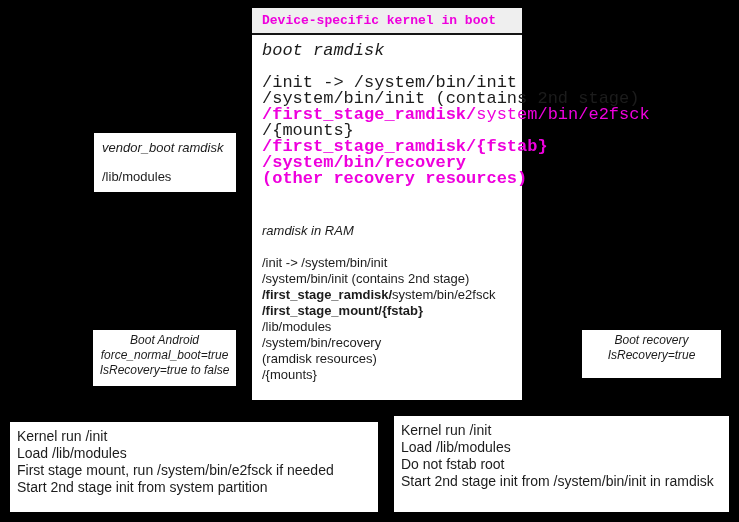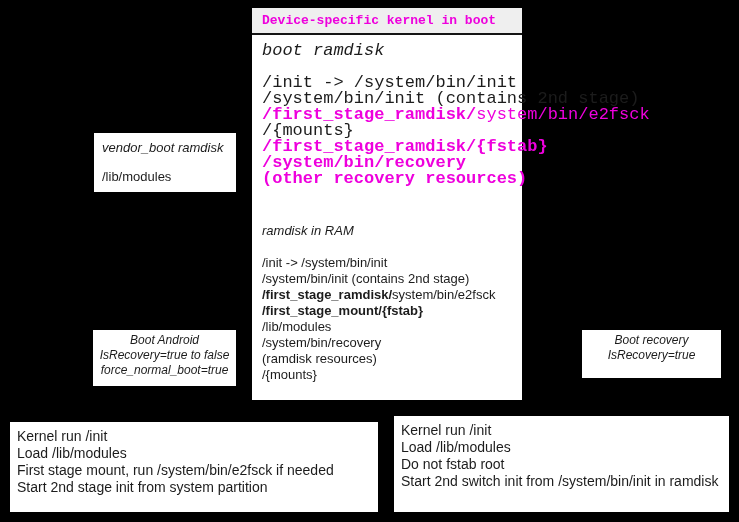--- a/index.html
+++ b/index.html
@@ -85,36 +85,36 @@
     <div class="line"><span class="bold">/first_stage_ramdisk/</span><span>system/bin/e2fsck</span></div>
     <div class="line bold">/first_stage_mount/{fstab}</div>
     <div class="line">/lib/modules</div>
     <div class="line">/system/bin/recovery</div>
     <div class="line">(ramdisk resources)</div>
     <div class="line">/{mounts}</div>
   </div>
 
   <div class="box cond-box android-box">
     <div class="line">Boot Android</div>
+    <div class="line">force_normal_boot=true</div>
     <div class="line">IsRecovery=true to false</div>
-    <div class="line">force_normal_boot=true</div>
   </div>
 
   <div class="box cond-box recovery-box">
     <div class="line">Boot recovery</div>
     <div class="line">IsRecovery=true</div>
   </div>
 
   <div class="box steps-box steps-left">
     <div class="line">Kernel run /init</div>
     <div class="line">Load /lib/modules</div>
     <div class="line">First stage mount, run /system/bin/e2fsck if needed</div>
     <div class="line">Start 2nd stage init from system partition</div>
   </div>
 
   <div class="box steps-box steps-right">
     <div class="line">Kernel run /init</div>
     <div class="line">Load /lib/modules</div>
     <div class="line">Do not fstab root</div>
-    <div class="line">Start 2nd switch init from /system/bin/init in ramdisk</div>
+    <div class="line">Start 2nd stage init from /system/bin/init in ramdisk</div>
   </div>
 
 </div>
 
 </body></html>

